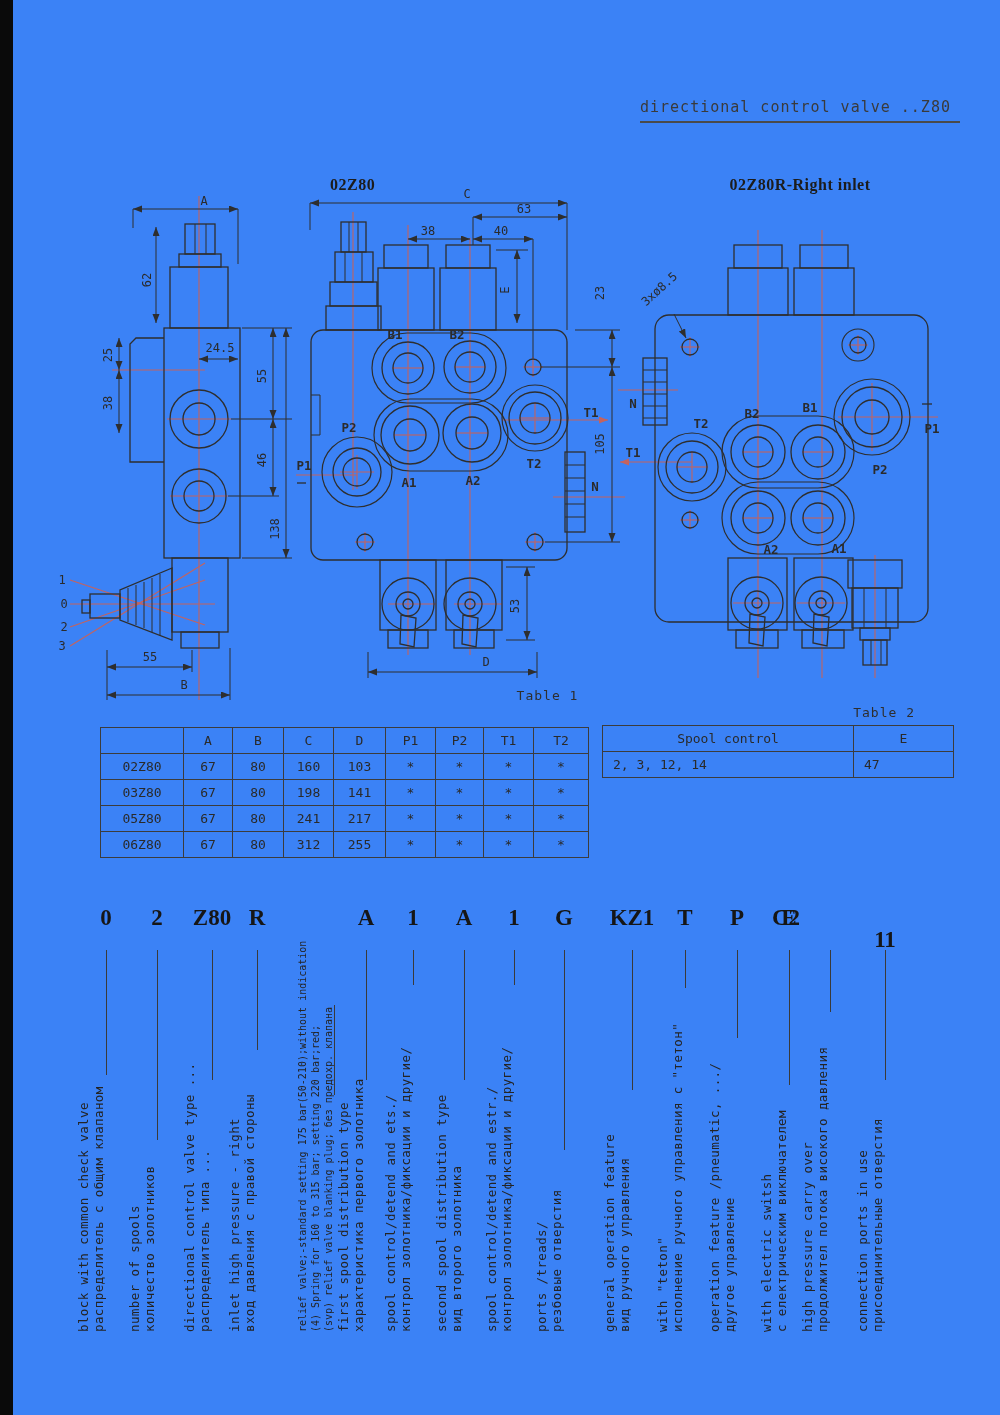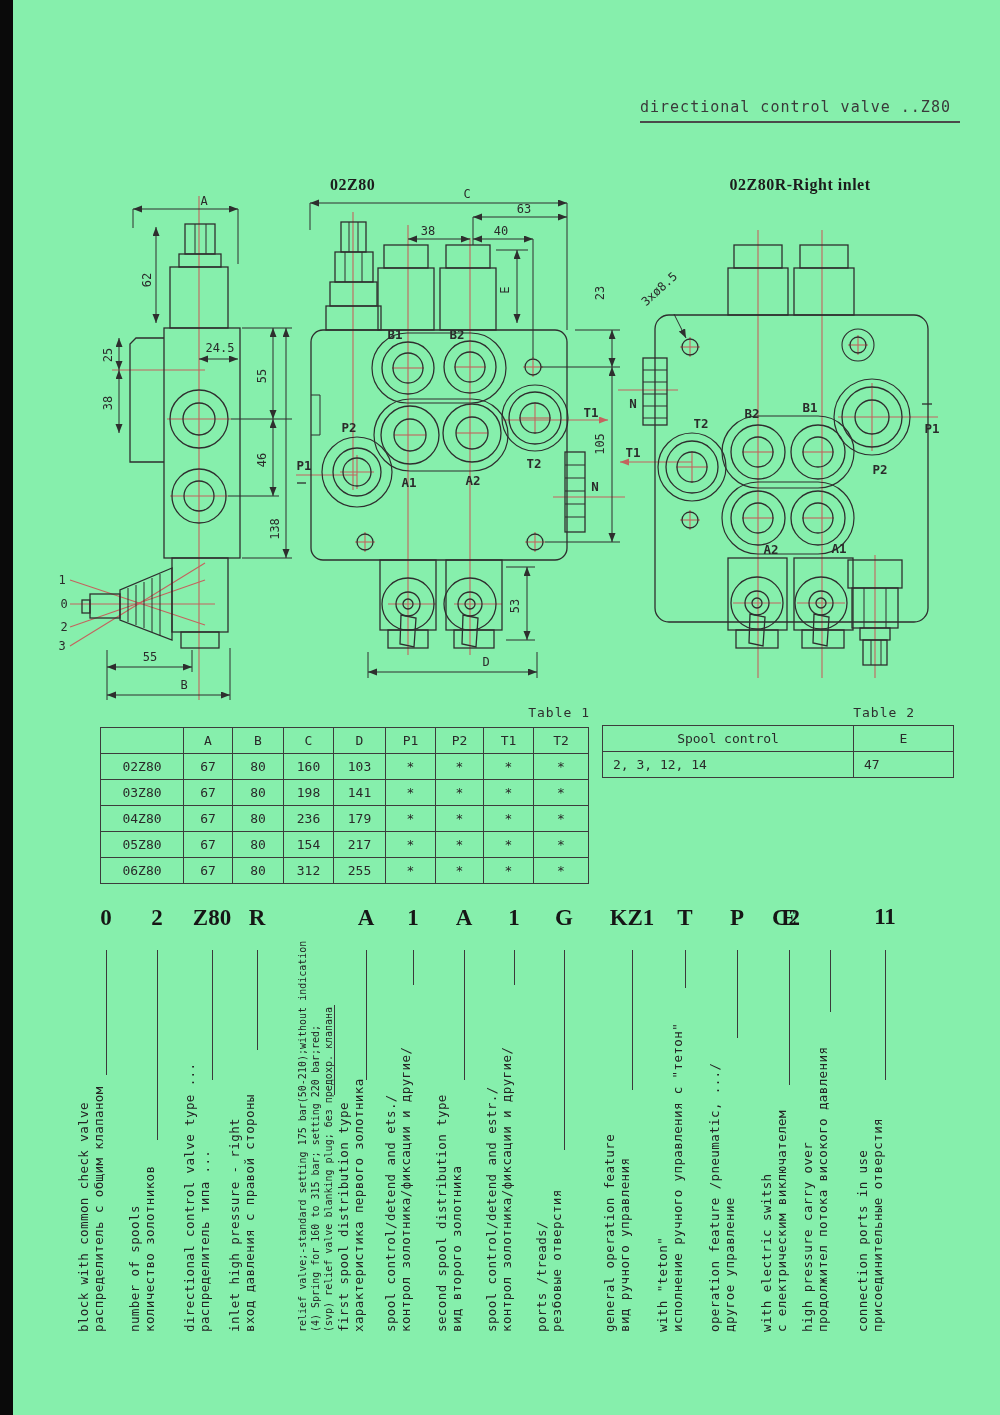--- a/index.html
+++ b/index.html
@@ -1,16 +1,16 @@
 <!DOCTYPE html>
 <html><head>
 <meta charset="utf-8">
 <style>
   html,body{margin:0;padding:0;background:#e8e8e4;}
-  #page{position:relative;width:1000px;height:1415px;background:#86efac;overflow:hidden;
+  #page{position:relative;width:1000px;height:1415px;background:#3b82f6;overflow:hidden;
         font-family:"DejaVu Sans Mono",monospace;color:#222;}
   .abs{position:absolute;}
   #edge-strip{left:0;top:0;width:13px;height:1415px;background:#0a0a0a;}
   #doc-title{left:640px;top:98px;width:320px;font-size:15px;letter-spacing:1px;color:#3a3a3a;
              border-bottom:2px solid #4a4a4a;padding-bottom:5px;white-space:nowrap;}
   .view-title{font-family:"Liberation Serif",serif;font-weight:700;font-size:16px;color:#1c1c1c;letter-spacing:.5px;white-space:nowrap;}
   svg{position:absolute;left:0;top:0;}
   svg text{font-family:"DejaVu Sans Mono",monospace;fill:#2b2b2b;}
   .dimt{font-size:12px;}
   .portt{font-size:12.5px;font-weight:700;}
@@ -353,21 +353,21 @@
         <text class="portt" x="752" y="418" text-anchor="middle">B2</text>
         <text class="portt" x="810" y="412" text-anchor="middle">B1</text>
         <text class="portt" x="932" y="433" text-anchor="middle">P1</text>
         <text class="portt" x="880" y="474" text-anchor="middle">P2</text>
         <text class="portt" x="771" y="554" text-anchor="middle">A2</text>
         <text class="portt" x="839" y="553" text-anchor="middle">A1</text>
       </g>
     </g>
   </svg>
 
-  <div class="abs tcap" style="left:505px;top:705px;width:85px;text-align:right;">Table 1</div>
+  <div class="abs tcap" style="left:505px;top:688px;width:85px;text-align:center;">Table 1</div>
   <table class="abs" style="left:100px;top:727px;width:488px;">
     <colgroup>
         <col style="width:83px">
         <col style="width:49px">
         <col style="width:51px">
         <col style="width:50px">
         <col style="width:52px">
         <col style="width:50px">
         <col style="width:48px">
         <col style="width:50px">
@@ -401,35 +401,24 @@
           <td>67</td>
           <td>80</td>
           <td>198</td>
           <td>141</td>
           <td>*</td>
           <td>*</td>
           <td>*</td>
           <td>*</td>
     </tr>
     <tr>
-      <td>04Z80</td>
-          <td>67</td>
-          <td>80</td>
-          <td>236</td>
-          <td>179</td>
-          <td>*</td>
-          <td>*</td>
-          <td>*</td>
-          <td>*</td>
-    </tr>
-    <tr>
       <td>05Z80</td>
           <td>67</td>
           <td>80</td>
-          <td>154</td>
+          <td>241</td>
           <td>217</td>
           <td>*</td>
           <td>*</td>
           <td>*</td>
           <td>*</td>
     </tr>
     <tr>
       <td>06Z80</td>
           <td>67</td>
           <td>80</td>
@@ -469,21 +458,21 @@
     <span class="codechar" style="left:366px;top:905px;">A</span>
     <span class="codechar" style="left:413px;top:905px;">1</span>
     <span class="codechar" style="left:464px;top:905px;">A</span>
     <span class="codechar" style="left:514px;top:905px;">1</span>
     <span class="codechar" style="left:564px;top:905px;">G</span>
     <span class="codechar" style="left:632px;top:905px;">KZ1</span>
     <span class="codechar" style="left:685px;top:905px;">T</span>
     <span class="codechar" style="left:737px;top:905px;">P</span>
     <span class="codechar" style="left:789px;top:905px;">E</span>
     <span class="codechar" style="left:786px;top:905px;">C2</span>
-    <span class="codechar" style="left:885px;top:904px;text-align:center;">11</span>
+    <span class="codechar" style="left:885px;top:927px;text-align:center;">11</span>
 
     <div class="vline" style="left:106px;top:950px;height:125px;"></div>
     <div class="vline" style="left:157px;top:950px;height:190px;"></div>
     <div class="vline" style="left:212px;top:950px;height:130px;"></div>
     <div class="vline" style="left:257px;top:950px;height:100px;"></div>
     <div class="vline" style="left:334px;top:1005px;height:90px;"></div>
     <div class="vline" style="left:366px;top:950px;height:130px;"></div>
     <div class="vline" style="left:413px;top:950px;height:35px;"></div>
     <div class="vline" style="left:464px;top:950px;height:130px;"></div>
     <div class="vline" style="left:514px;top:950px;height:35px;"></div>

